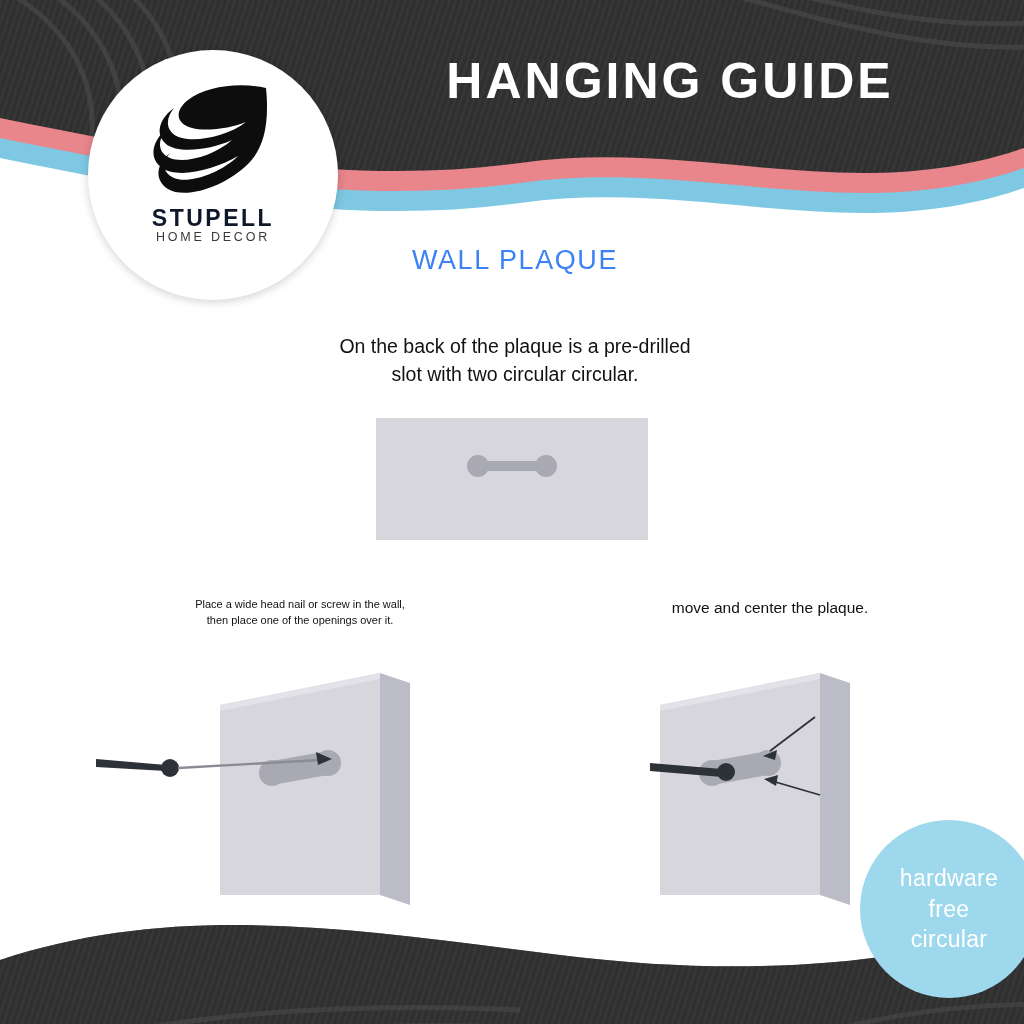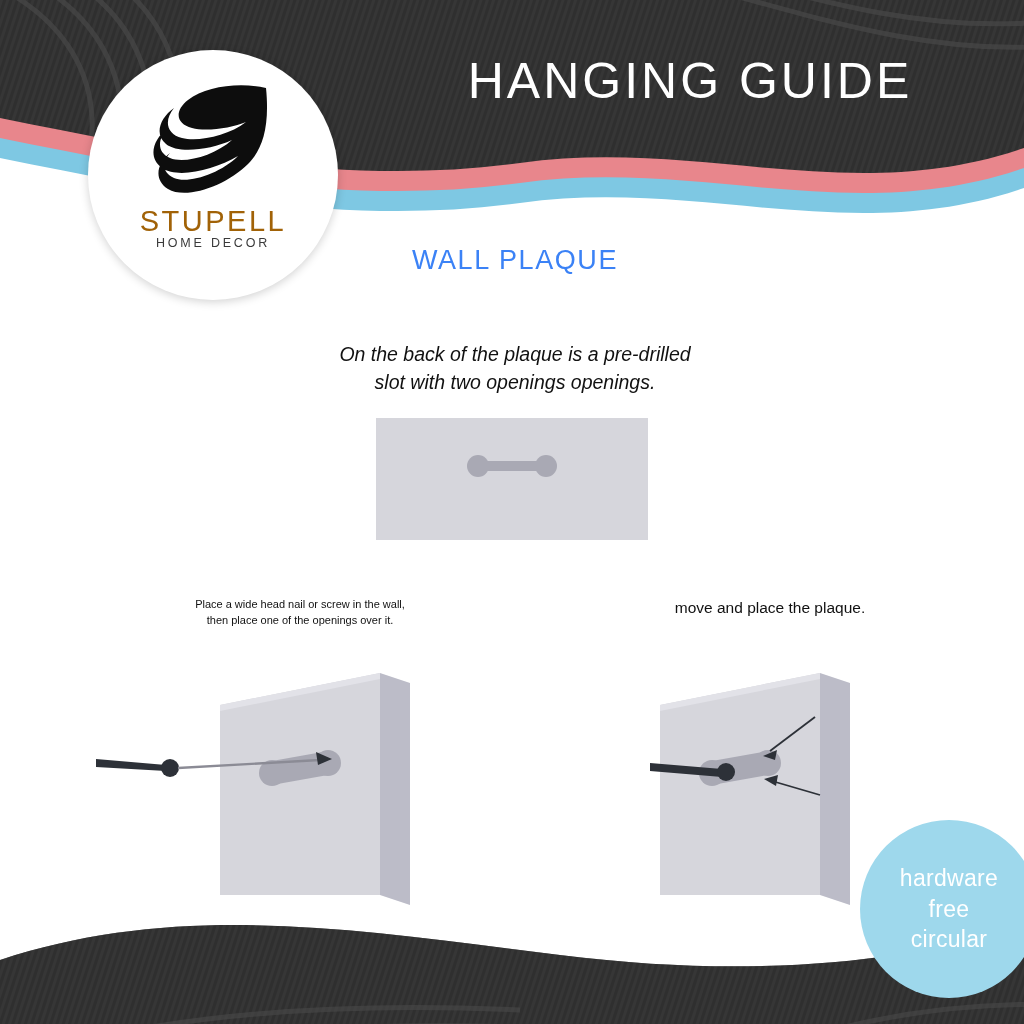--- a/index.html
+++ b/index.html
@@ -47,44 +47,44 @@
     align-items: center;
     justify-content: flex-start;
     z-index: 5;
   }
   .logo-mark {
     margin-top: 30px;
     width: 130px;
     height: 125px;
   }
   .logo-name {
-    font-size: 29px;
+    font-size: 23px;
     letter-spacing: 2.5px;
-    color: #a16207;
-    font-weight: 400;
+    color: #0f172a;
+    font-weight: 700;
     line-height: 1;
     margin-top: 2px;
   }
   .logo-sub {
     font-size: 12.5px;
     letter-spacing: 2.8px;
     color: #3a3a3a;
     font-weight: 400;
   }
 
   
   .header-title {
     position: absolute;
-    left: 380px;
+    left: 360px;
     top: 52px;
     width: 620px;
     text-align: center;
     color: #ffffff;
     font-size: 50px;
-    font-weight: 400;
+    font-weight: 700;
     letter-spacing: 3px;
     z-index: 4;
   }
 
   
   .section-title {
     position: absolute;
     left: 300px;
     top: 245px;
     width: 430px;
@@ -97,24 +97,23 @@
 
   
   .step-text {
     position: absolute;
     text-align: center;
     color: #111111;
     line-height: 1.45;
   }
   .step1-text {
     left: 250px;
-    top: 340px;
+    top: 332px;
     width: 530px;
     font-size: 19.5px;
-    font-style: italic;
   }
   .step2-text {
     left: 70px;
     top: 597px;
     width: 460px;
     font-size: 11px;
   }
   .step3-text {
     left: 570px;
     top: 597px;
@@ -211,21 +210,21 @@
       </g>
     </svg>
     <div class="logo-name">STUPELL</div>
     <div class="logo-sub">HOME DECOR</div>
   </div>
 
   <div class="section-title">WALL PLAQUE</div>
 
   <div class="step-text step1-text">
     <div>On the back of the plaque is a pre-drilled</div>
-    <div>slot with two openings openings.</div>
+    <div>slot with two circular circular.</div>
   </div>
 
   <svg class="illus illus-plaque-back" width="272" height="122" viewBox="0 0 272 122" xmlns="http://www.w3.org/2000/svg">
     <rect x="0" y="0" width="272" height="122" fill="#d6d6dc"></rect>
     <g fill="#a9a9b4">
       <circle cx="102" cy="48" r="11"></circle>
       <circle cx="170" cy="48" r="11"></circle>
       <rect x="102" y="43" width="68" height="10"></rect>
     </g>
   </svg>
@@ -250,21 +249,21 @@
     <g>
       <polygon points="16,104 86,110 86,116 16,112" fill="#2d3138"></polygon>
       <circle cx="90" cy="113" r="9" fill="#2d3138"></circle>
     </g>
 
     <line x1="98" y1="113" x2="240" y2="105" stroke="#8b8b95" stroke-width="2.4"></line>
     <polygon points="252,104 236,97 238,110" fill="#2d3138"></polygon>
   </svg>
 
   <div class="step-text step3-text">
-    <div>move and place the plaque.</div>
+    <div>move and center the plaque.</div>
   </div>
 
   <svg class="illus illus-step3" width="300" height="270" viewBox="0 0 300 270" xmlns="http://www.w3.org/2000/svg">
     <polygon points="30,50 190,18 190,240 30,240" fill="#d6d6dc"></polygon>
     <polygon points="190,18 220,28 220,250 190,240" fill="#bcbcc8"></polygon>
     <polygon points="30,50 190,18 190,24 30,56" fill="#e2e2e8"></polygon>
 
     <g fill="#a9a9b4">
       <circle cx="82" cy="118" r="13"></circle>
       <circle cx="138" cy="108" r="13"></circle>

